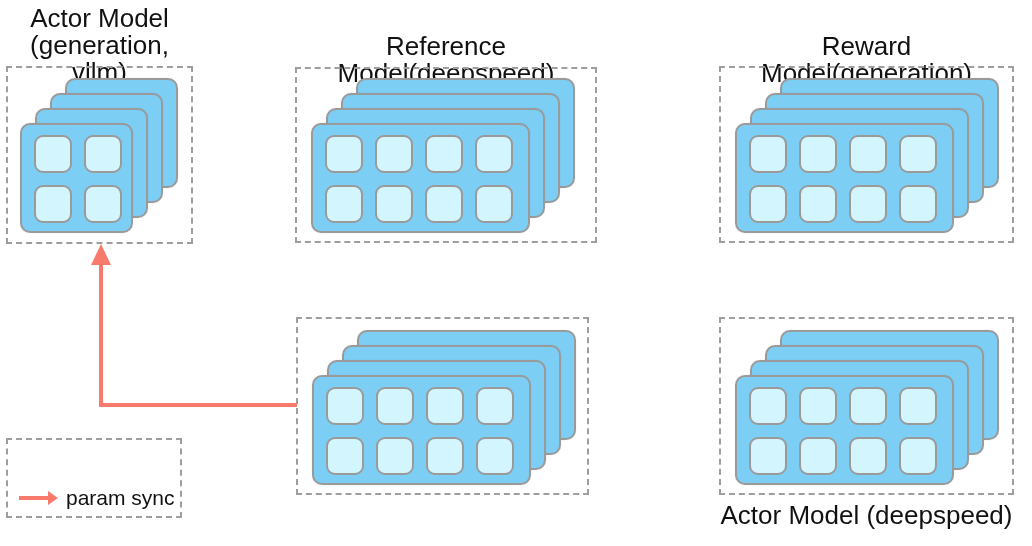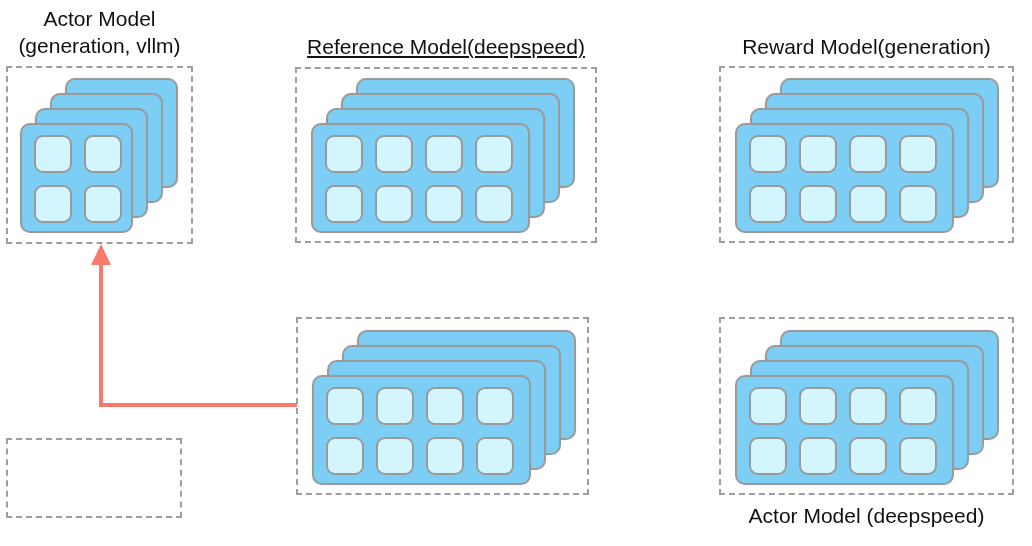--- a/index.html
+++ b/index.html
@@ -15,21 +15,21 @@
   .canvas{
     position:relative;
     width:1032px;height:546px;
     background:var(--background);
     font-family:"Liberation Sans",sans-serif;
     overflow:hidden;
   }
   .title{
     position:absolute;
     text-align:center;
-    font-size:21px;
+    font-size:26px;
     line-height:27px;
     color:var(--text);
     white-space:pre-line;
   }
   .box{
     position:absolute;
     border:2px dashed var(--box-border);
     box-sizing:border-box;
   }
   .stack{position:absolute;}
@@ -50,21 +50,21 @@
   }
   .tile{
     width:38px;height:38px;
     background:var(--tile-fill);
     border:2px solid var(--card-border);
     border-radius:9px;
     box-sizing:border-box;
   }
   
   #title-0{left:6px;top:5px;width:187px;}
-  #title-1{left:295px;top:33px;width:302px;text-decoration:underline;}
+  #title-1{left:295px;top:33px;width:302px;}
   #title-2{left:719px;top:33px;width:295px;}
   #title-3{left:296px;top:502px;width:293px;}
   #title-4{left:719px;top:502px;width:295px;}
   #box-0{left:6px;top:66px;width:187px;height:178px;}
   #box-1{left:295px;top:67px;width:302px;height:176px;}
   #box-2{left:719px;top:66px;width:295px;height:177px;}
   #box-3{left:296px;top:317px;width:293px;height:178px;}
   #box-4{left:719px;top:317px;width:295px;height:178px;}
   #stack-0{left:20px;top:78px;width:158px;height:155px;}
   #stack-1{left:311px;top:78px;width:264px;height:155px;}
@@ -201,14 +201,19 @@
           <div class="tile"></div>
         </div>
       </div>
     </div>
 
   <div class="arrow-seg" id="arrow-h"></div>
   <div class="arrow-seg" id="arrow-v"></div>
   <div id="arrow-head"></div>
 
   <div class="box" id="legend-box"></div>
+  <div class="legend-row">
+    <span class="legend-stem"></span>
+    <span class="legend-head"></span>
+    <span class="legend-label">param sync</span>
+  </div>
 
 </div>
 
 </body></html>

